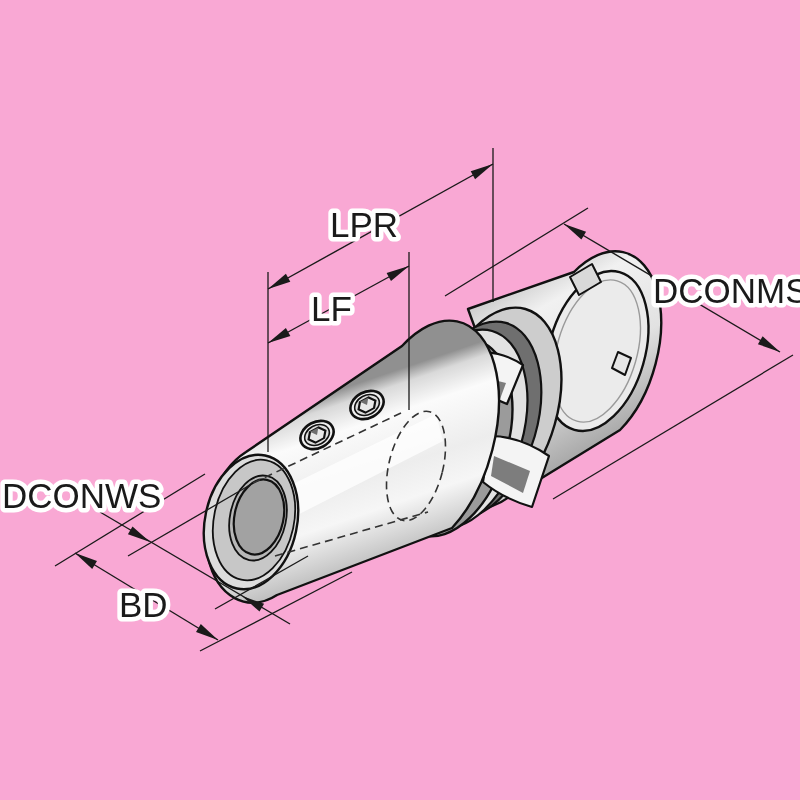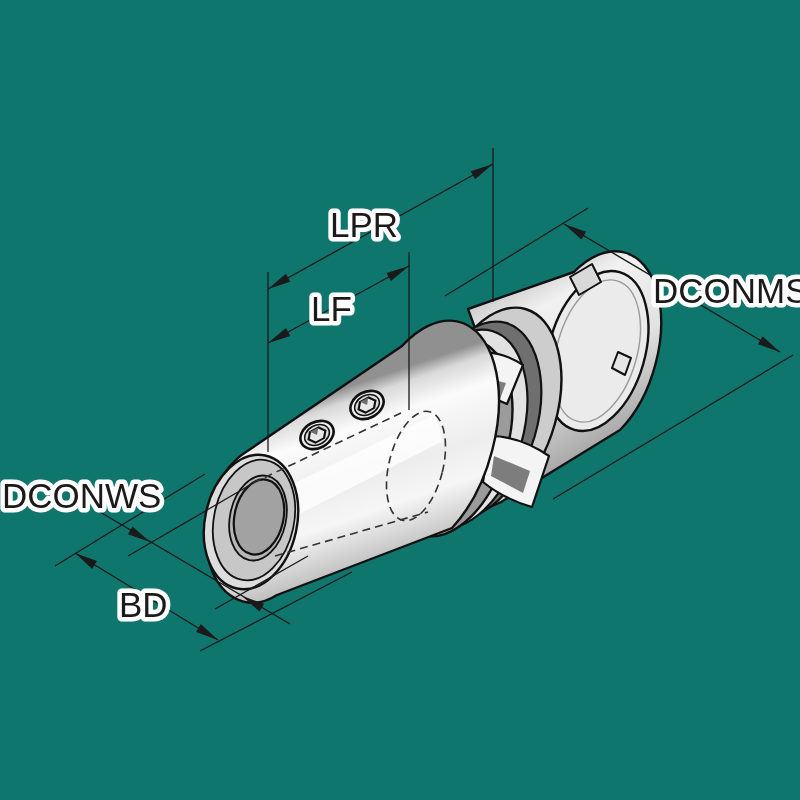--- a/index.html
+++ b/index.html
@@ -8,21 +8,21 @@
     background: #ffffff;
     width: 800px;
     height: 800px;
     overflow: hidden;
     font-family: "Liberation Sans", sans-serif;
   }
   .stage {
     position: relative;
     width: 800px;
     height: 800px;
-    background: #0f766e;
+    background: #f9a8d4;
   }
   svg { display: block; }
   .dim-label {
     font-family: "Liberation Sans", sans-serif;
     font-size: 35px;
     fill: #1a1a1a;
     paint-order: stroke;
     stroke: #ffffff;
     stroke-width: 9px;
     stroke-linejoin: round;

